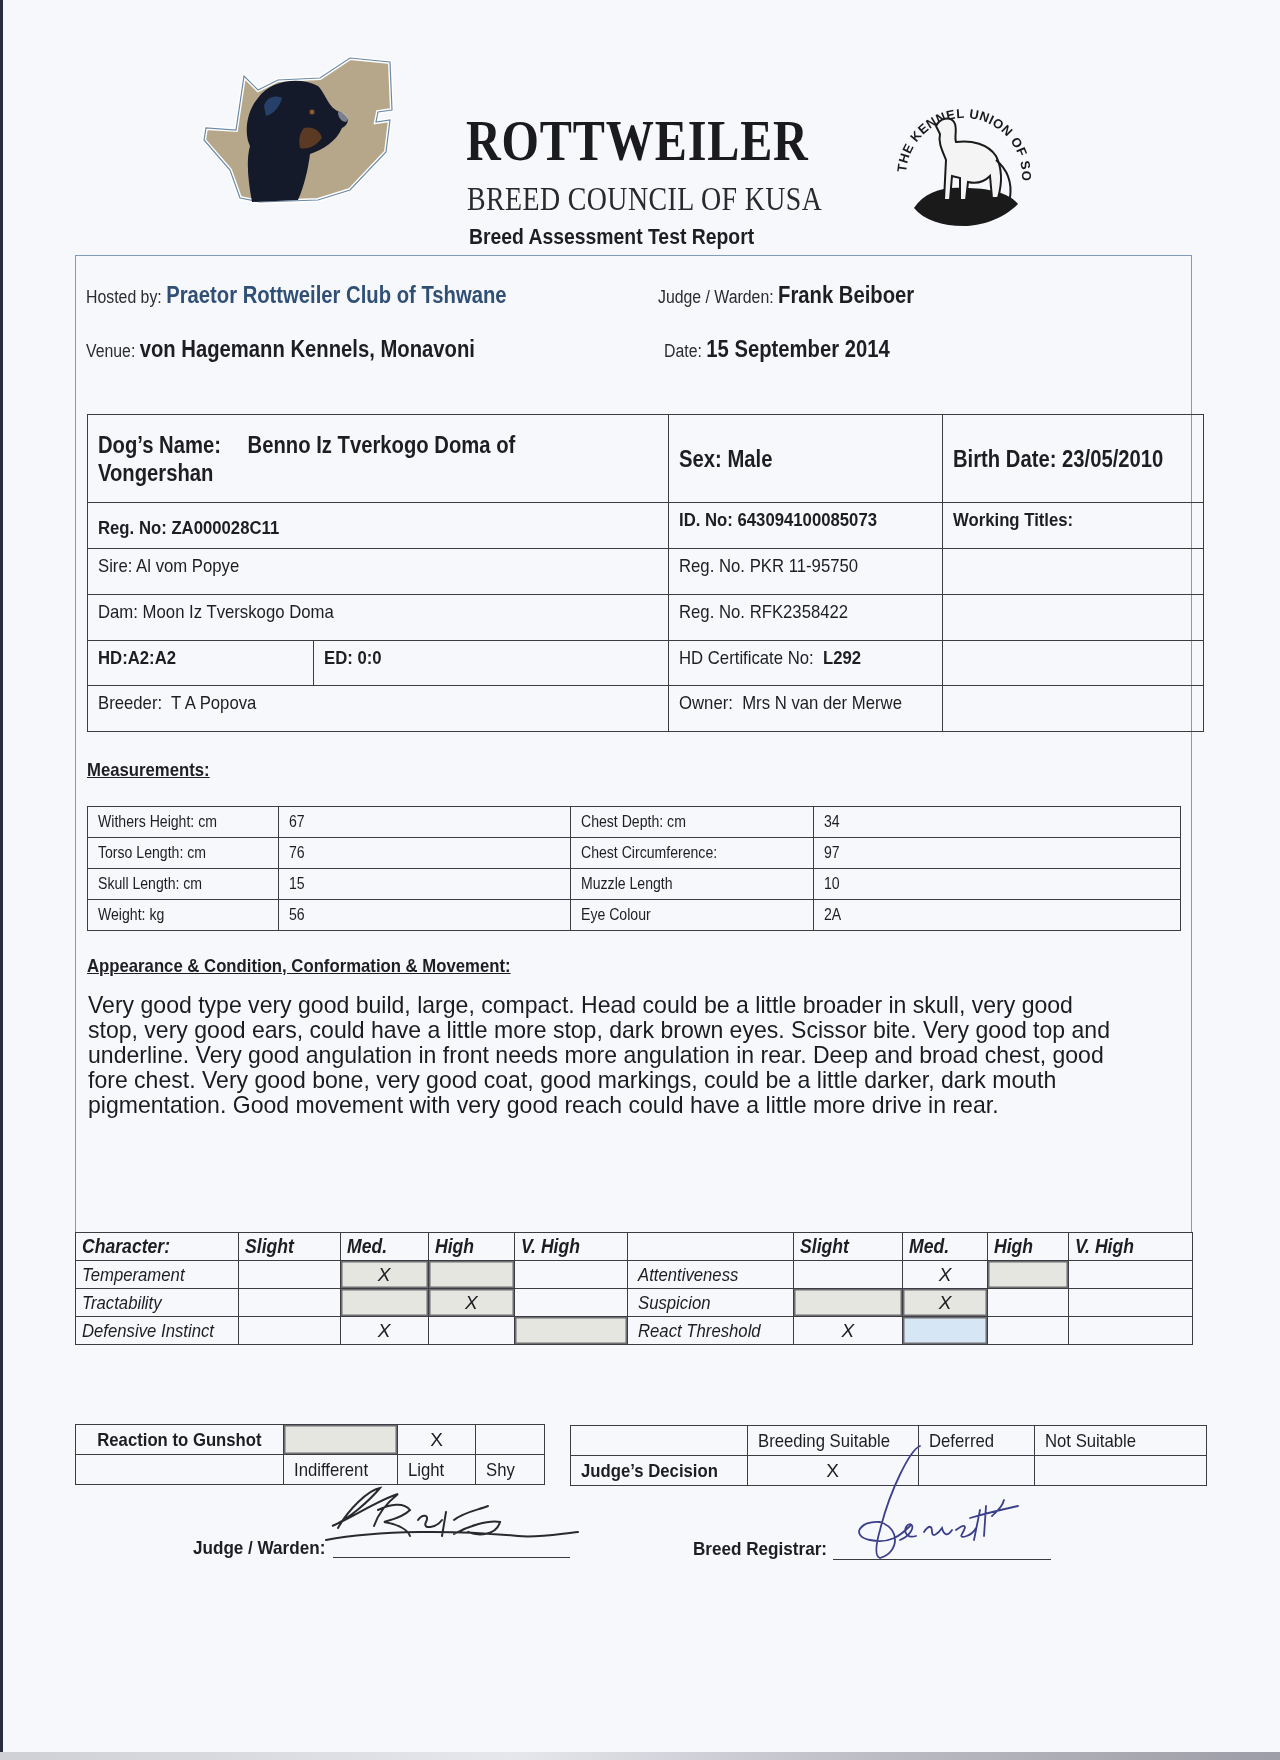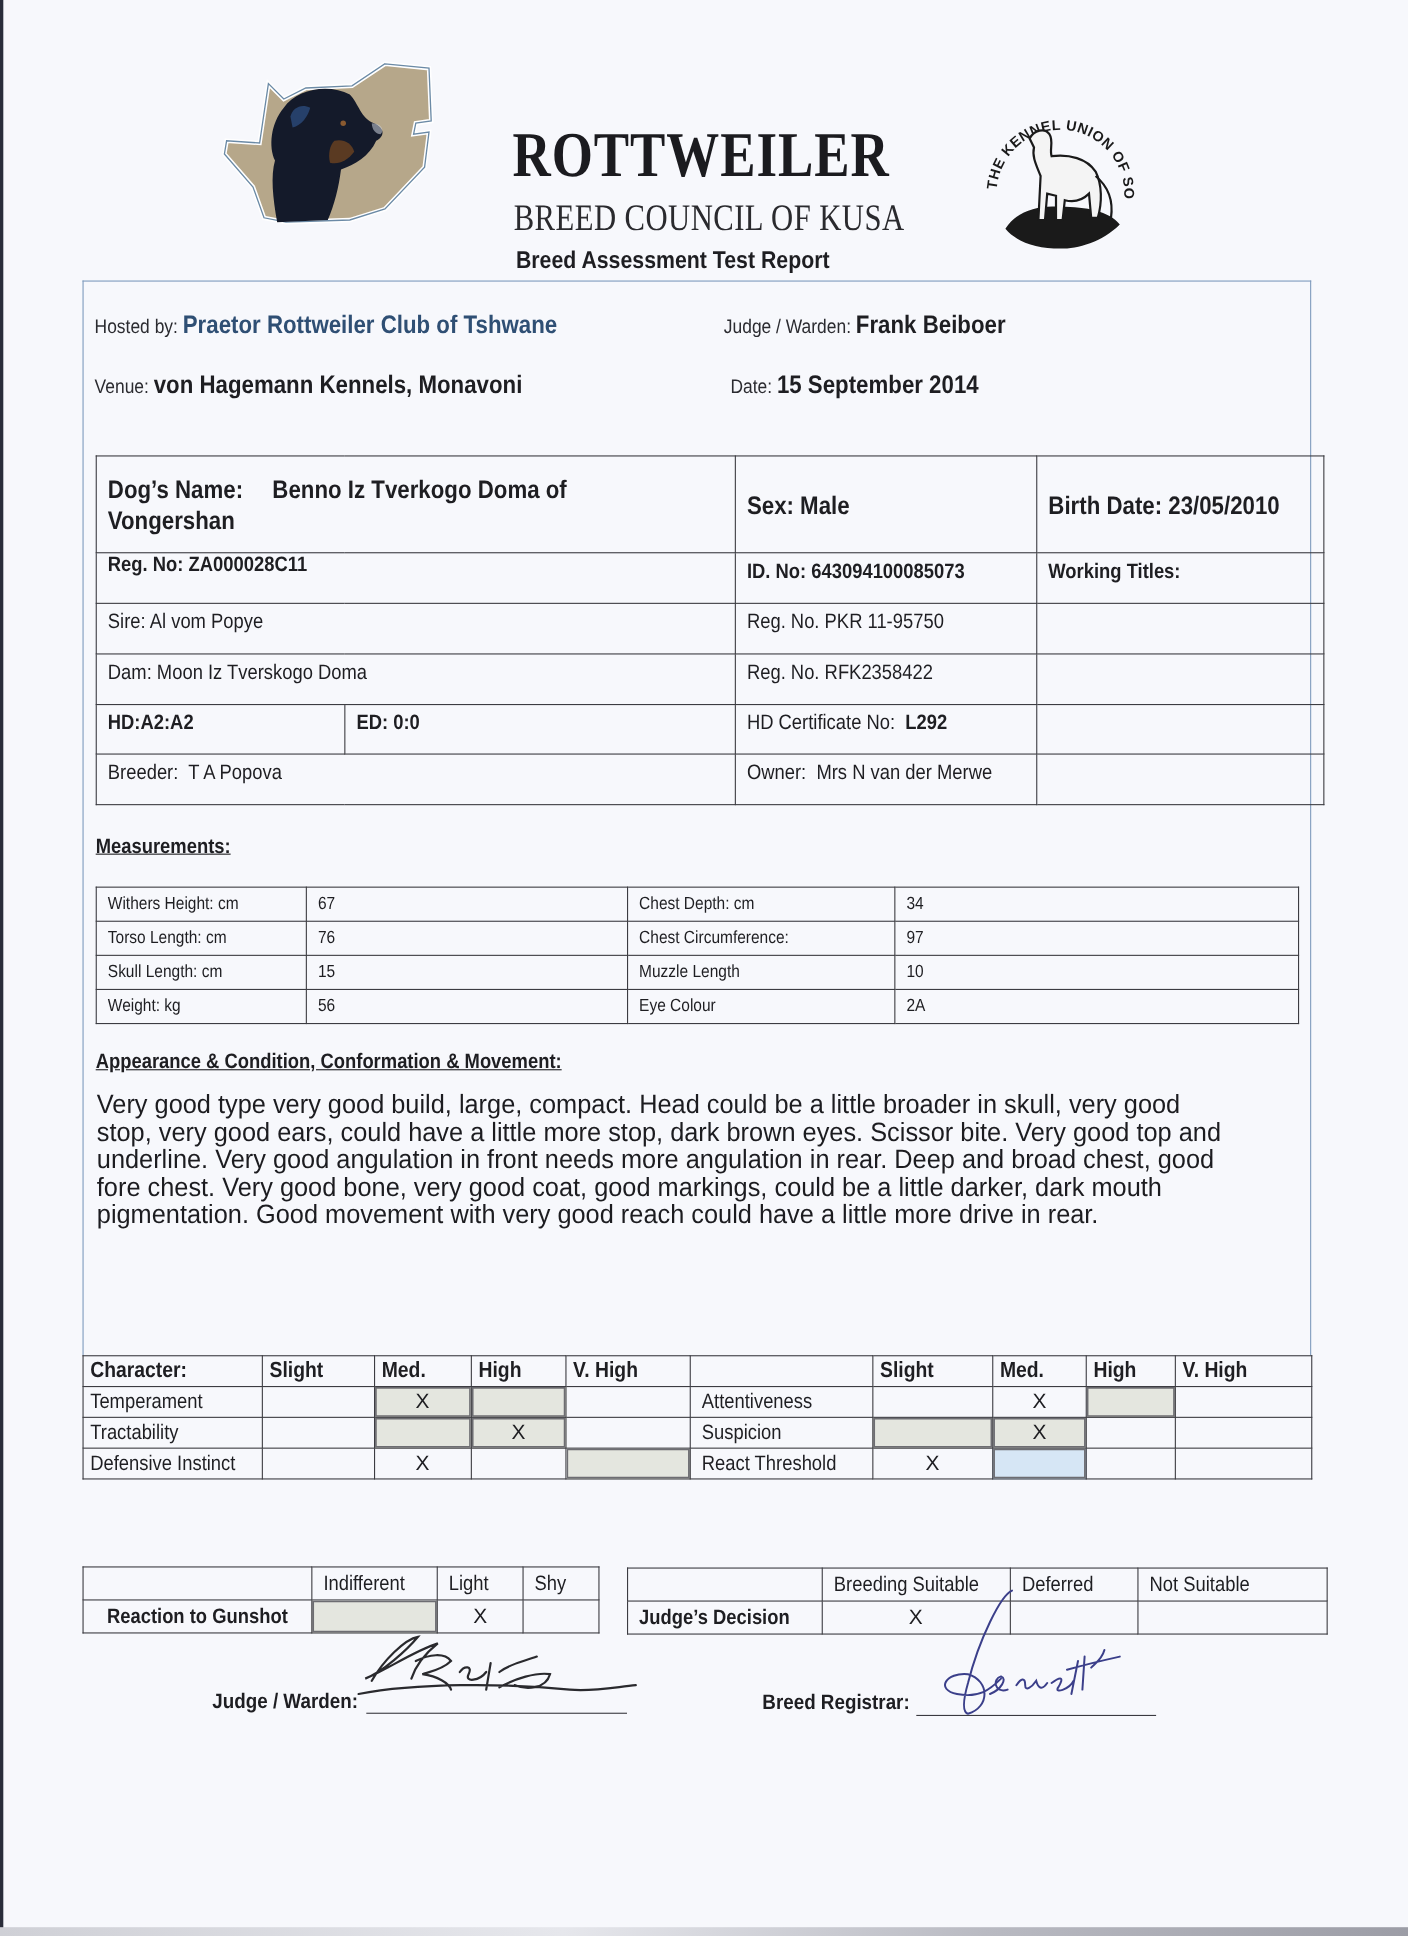--- a/index.html
+++ b/index.html
@@ -129,21 +129,21 @@
       <div class="big" style="width:560px; transform:scaleX(0.88); transform-origin:left; margin-top:-28px; text-indent:170px;">Benno Iz Tverkogo Doma of Vongershan</div>
     </td>
     <td>
       <span class="big narrow"><span>Sex:</span> <span>Male</span></span>
     </td>
     <td>
       <span class="big narrow"><span>Birth Date:</span> <span>23/05/2010</span></span>
     </td>
   </tr>
   <tr style="height:46px">
-    <td colspan="2" style="vertical-align:top; padding-top:0;">
+    <td colspan="2" style="vertical-align:top; padding-top:14px;">
       <span class="narrow bold"><span>Reg. No:</span> <span>ZA000028C11</span></span>
     </td>
     <td style="vertical-align:top; padding-top:6px;">
       <span class="narrow bold"><span>ID. No:</span> <span>643094100085073</span></span>
     </td>
     <td style="vertical-align:top; padding-top:6px;">
       <span class="narrow bold">Working Titles:</span>
     </td>
   </tr>
   <tr style="height:46px">
@@ -222,21 +222,21 @@
     <td><span class="narrow">2A</span></td>
   </tr>
 </tbody>
   </table>
 
 <div class="abs section-head" style="left:87px; top:955px;">Appearance &amp; Condition, Conformation &amp; Movement:</div>
 <div class="abs comment">
   <div style="transform:scaleX(0.96); transform-origin:left top; width:1080px;">Very good type very good build,  large, compact.  Head could be a little broader in skull, very good stop, very good ears, could have a little more stop, dark brown eyes.  Scissor bite.  Very good top and underline.  Very good angulation in front needs more angulation in rear.  Deep and broad chest, good fore chest. Very good bone, very good coat,  good markings, could be a little darker, dark mouth pigmentation.  Good movement with very good reach could have a little more drive in rear.</div>
 </div>
 
-<table class="char" style="left:75px; top:1232px; width:1118px;">
+<table class="char" style="left:75px; top:1232px; width:1118px;font-style:italic;">
   <colgroup>
     <col style="width:162px">
       <col style="width:102px">
       <col style="width:88px">
       <col style="width:87px">
       <col style="width:113px">
     <col style="width:166px">
       <col style="width:109px">
       <col style="width:86px">
       <col style="width:81px">
@@ -300,30 +300,30 @@
 
 <table class="small" style="left:75px; top:1424px; width:470px;">
   <colgroup>
       <col style="width:192px">
       <col style="width:118px">
       <col style="width:85px">
       <col style="width:75px">
     </colgroup>
   <tbody>
       <tr>
+    <td class="hd" style="text-align:center"><span class="narrow" style="transform-origin:center">Reaction to Gunshot</span></td>
+    <td class="c shade"></td>
+    <td class="c">X</td>
+    <td class="c"></td>
+  </tr>
+  <tr>
     <td></td>
     <td><span class="narrow">Indifferent</span></td>
     <td><span class="narrow">Light</span></td>
     <td><span class="narrow">Shy</span></td>
-  </tr>
-  <tr>
-    <td class="hd" style="text-align:center"><span class="narrow" style="transform-origin:center">Reaction to Gunshot</span></td>
-    <td class="c shade"></td>
-    <td class="c">X</td>
-    <td class="c"></td>
   </tr>
 </tbody>
   </table>
 
 <table class="small" style="left:570px; top:1425px; width:637px;">
   <colgroup>
       <col style="width:171px">
       <col style="width:165px">
       <col style="width:120px">
       <col style="width:181px">

